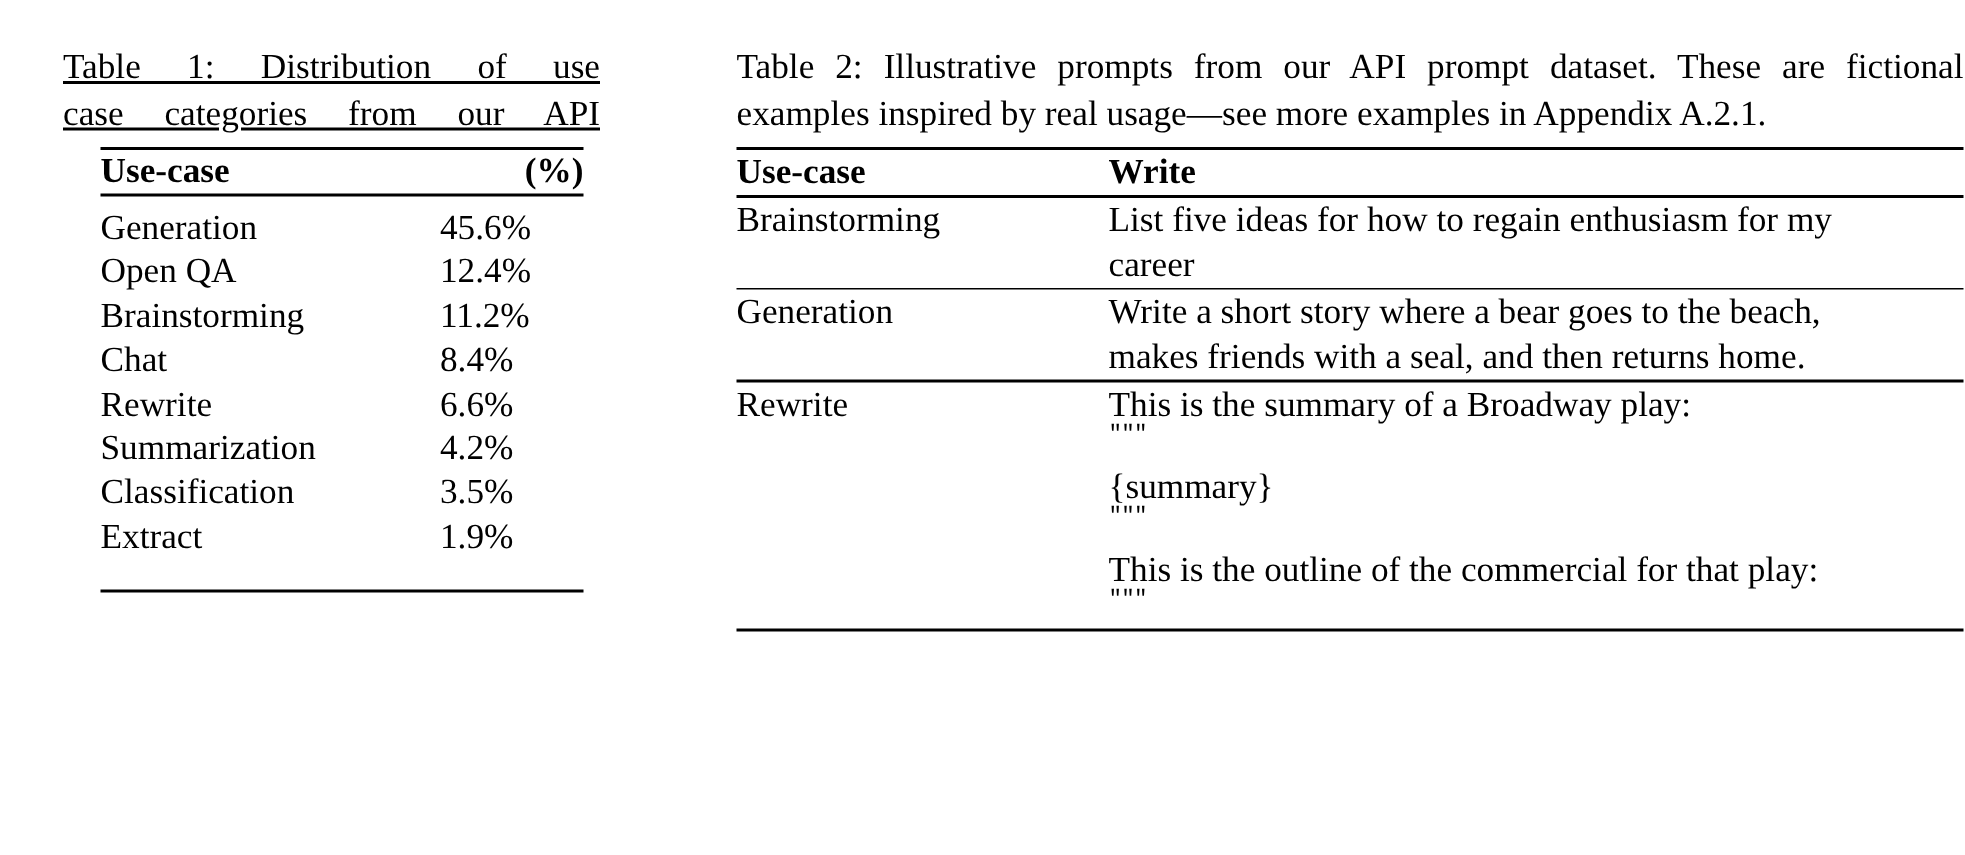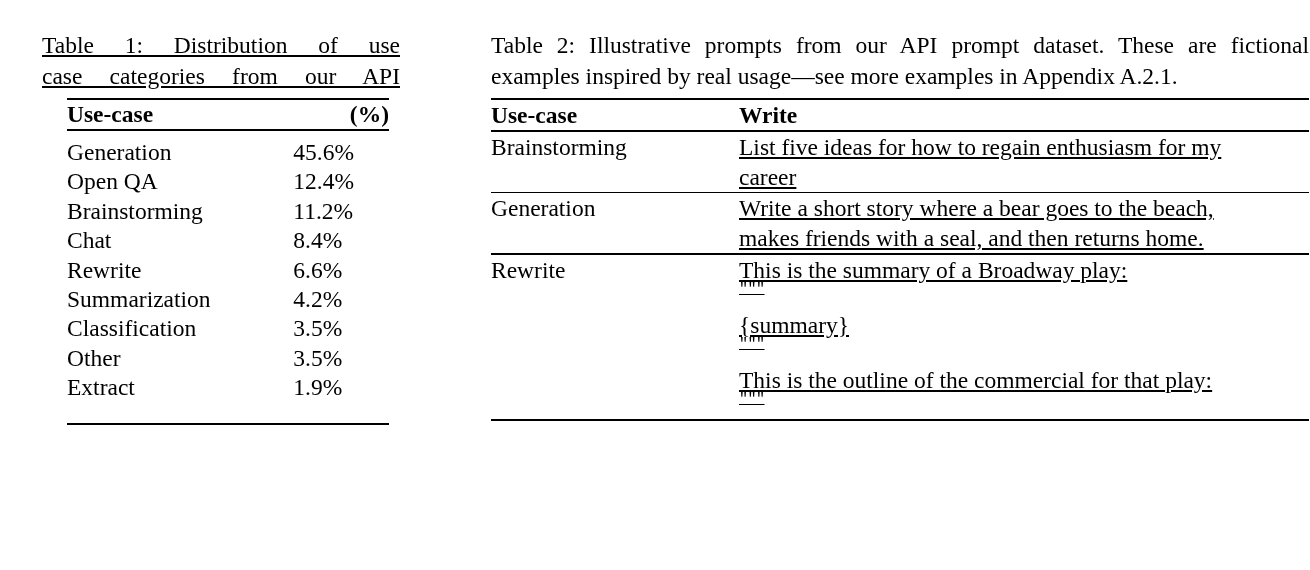--- a/index.html
+++ b/index.html
@@ -111,21 +111,20 @@
   #table2 th.h2 {
     text-align: left;
     font-weight: bold;
     padding: 5px 0 7px 27px;
   }
   #table2 td.c2-usecase {
     padding: 9px 0 10px 27px;
   }
   #table2 td.c2-prompt {
     padding: 9px 0 10px 27px;
-    text-decoration: underline;
   }
   #table2 tr.last-row td { padding-bottom: 12px; }
 
   .prompt-line { display: block; }
   .quote-mark {
     display: block;
     font-family: "Liberation Mono", "DejaVu Sans Mono", monospace;
     font-size: 15px;
     line-height: 15px;
     letter-spacing: -0.5px;
@@ -185,24 +184,20 @@
         <tr>
           <td class="c-name">Rewrite</td>
           <td class="c-pct">6.6%</td>
         </tr>
         <tr>
           <td class="c-name">Summarization</td>
           <td class="c-pct">4.2%</td>
         </tr>
         <tr>
           <td class="c-name">Classification</td>
-          <td class="c-pct">3.5%</td>
-        </tr>
-        <tr>
-          <td class="c-name">Other</td>
           <td class="c-pct">3.5%</td>
         </tr>
         <tr class="last-body">
           <td class="c-name">Extract</td>
           <td class="c-pct">1.9%</td>
         </tr>
       </tbody>
     </table>
 
     <div class="rule-wrap">

